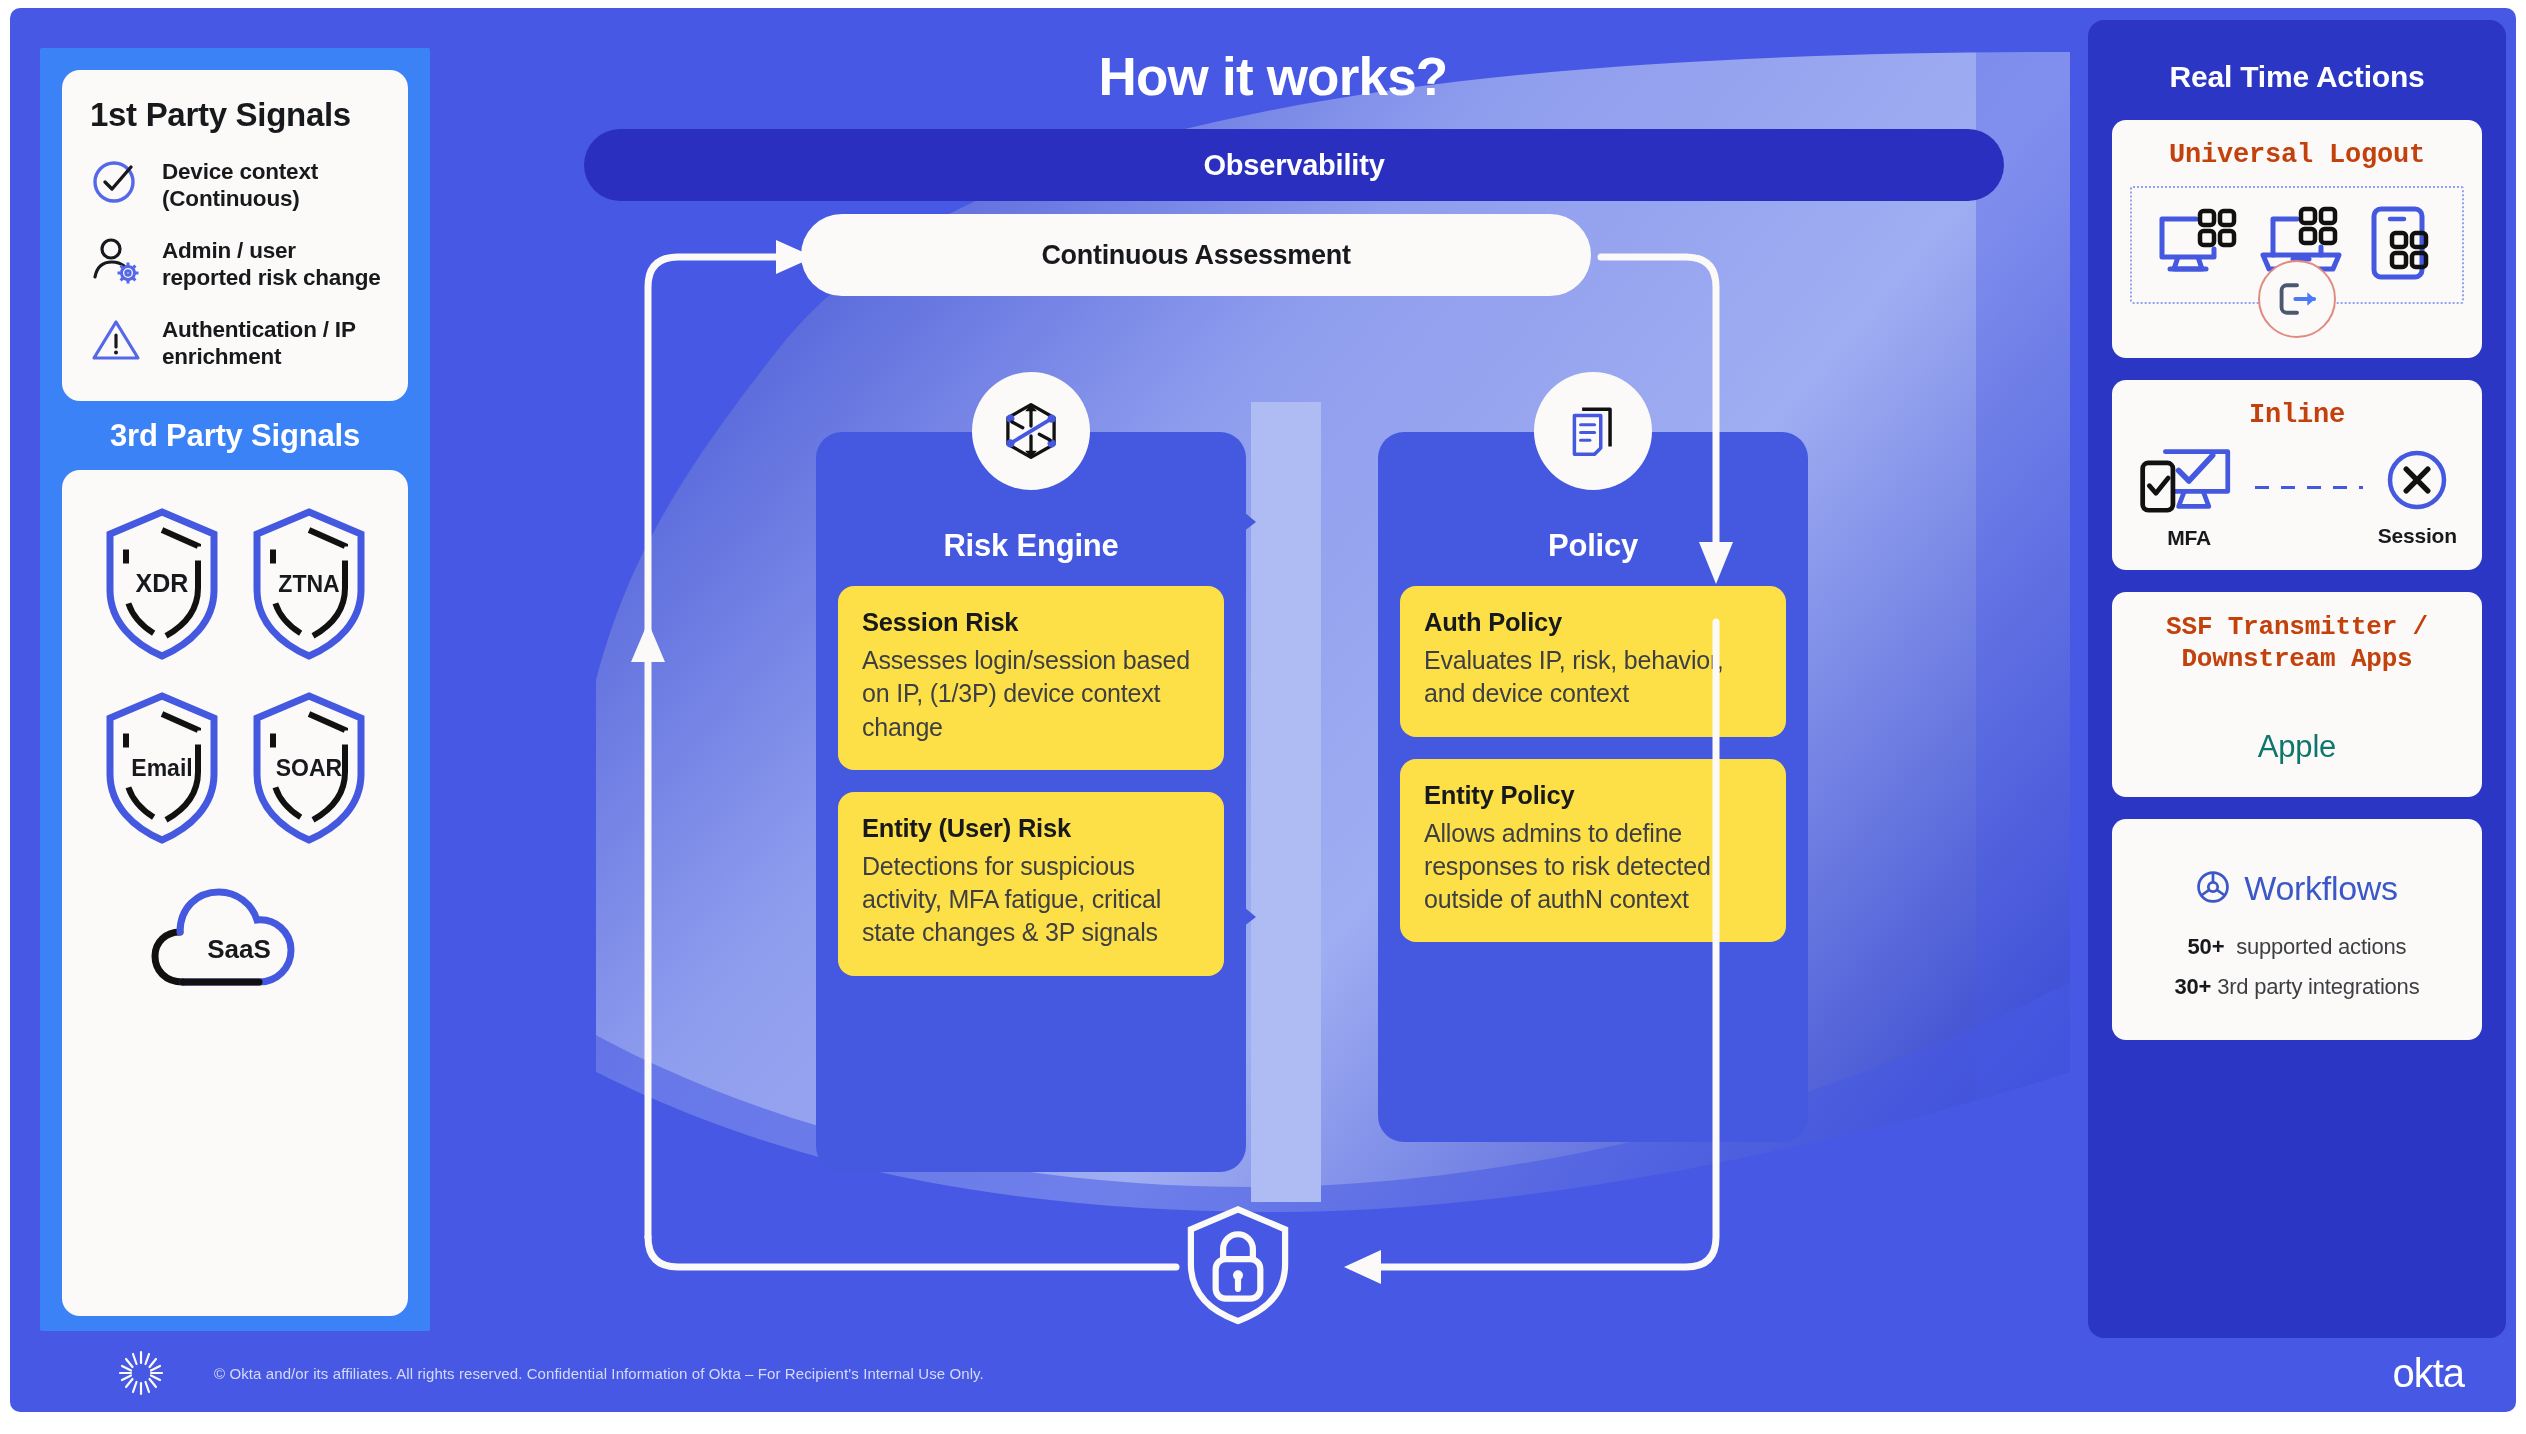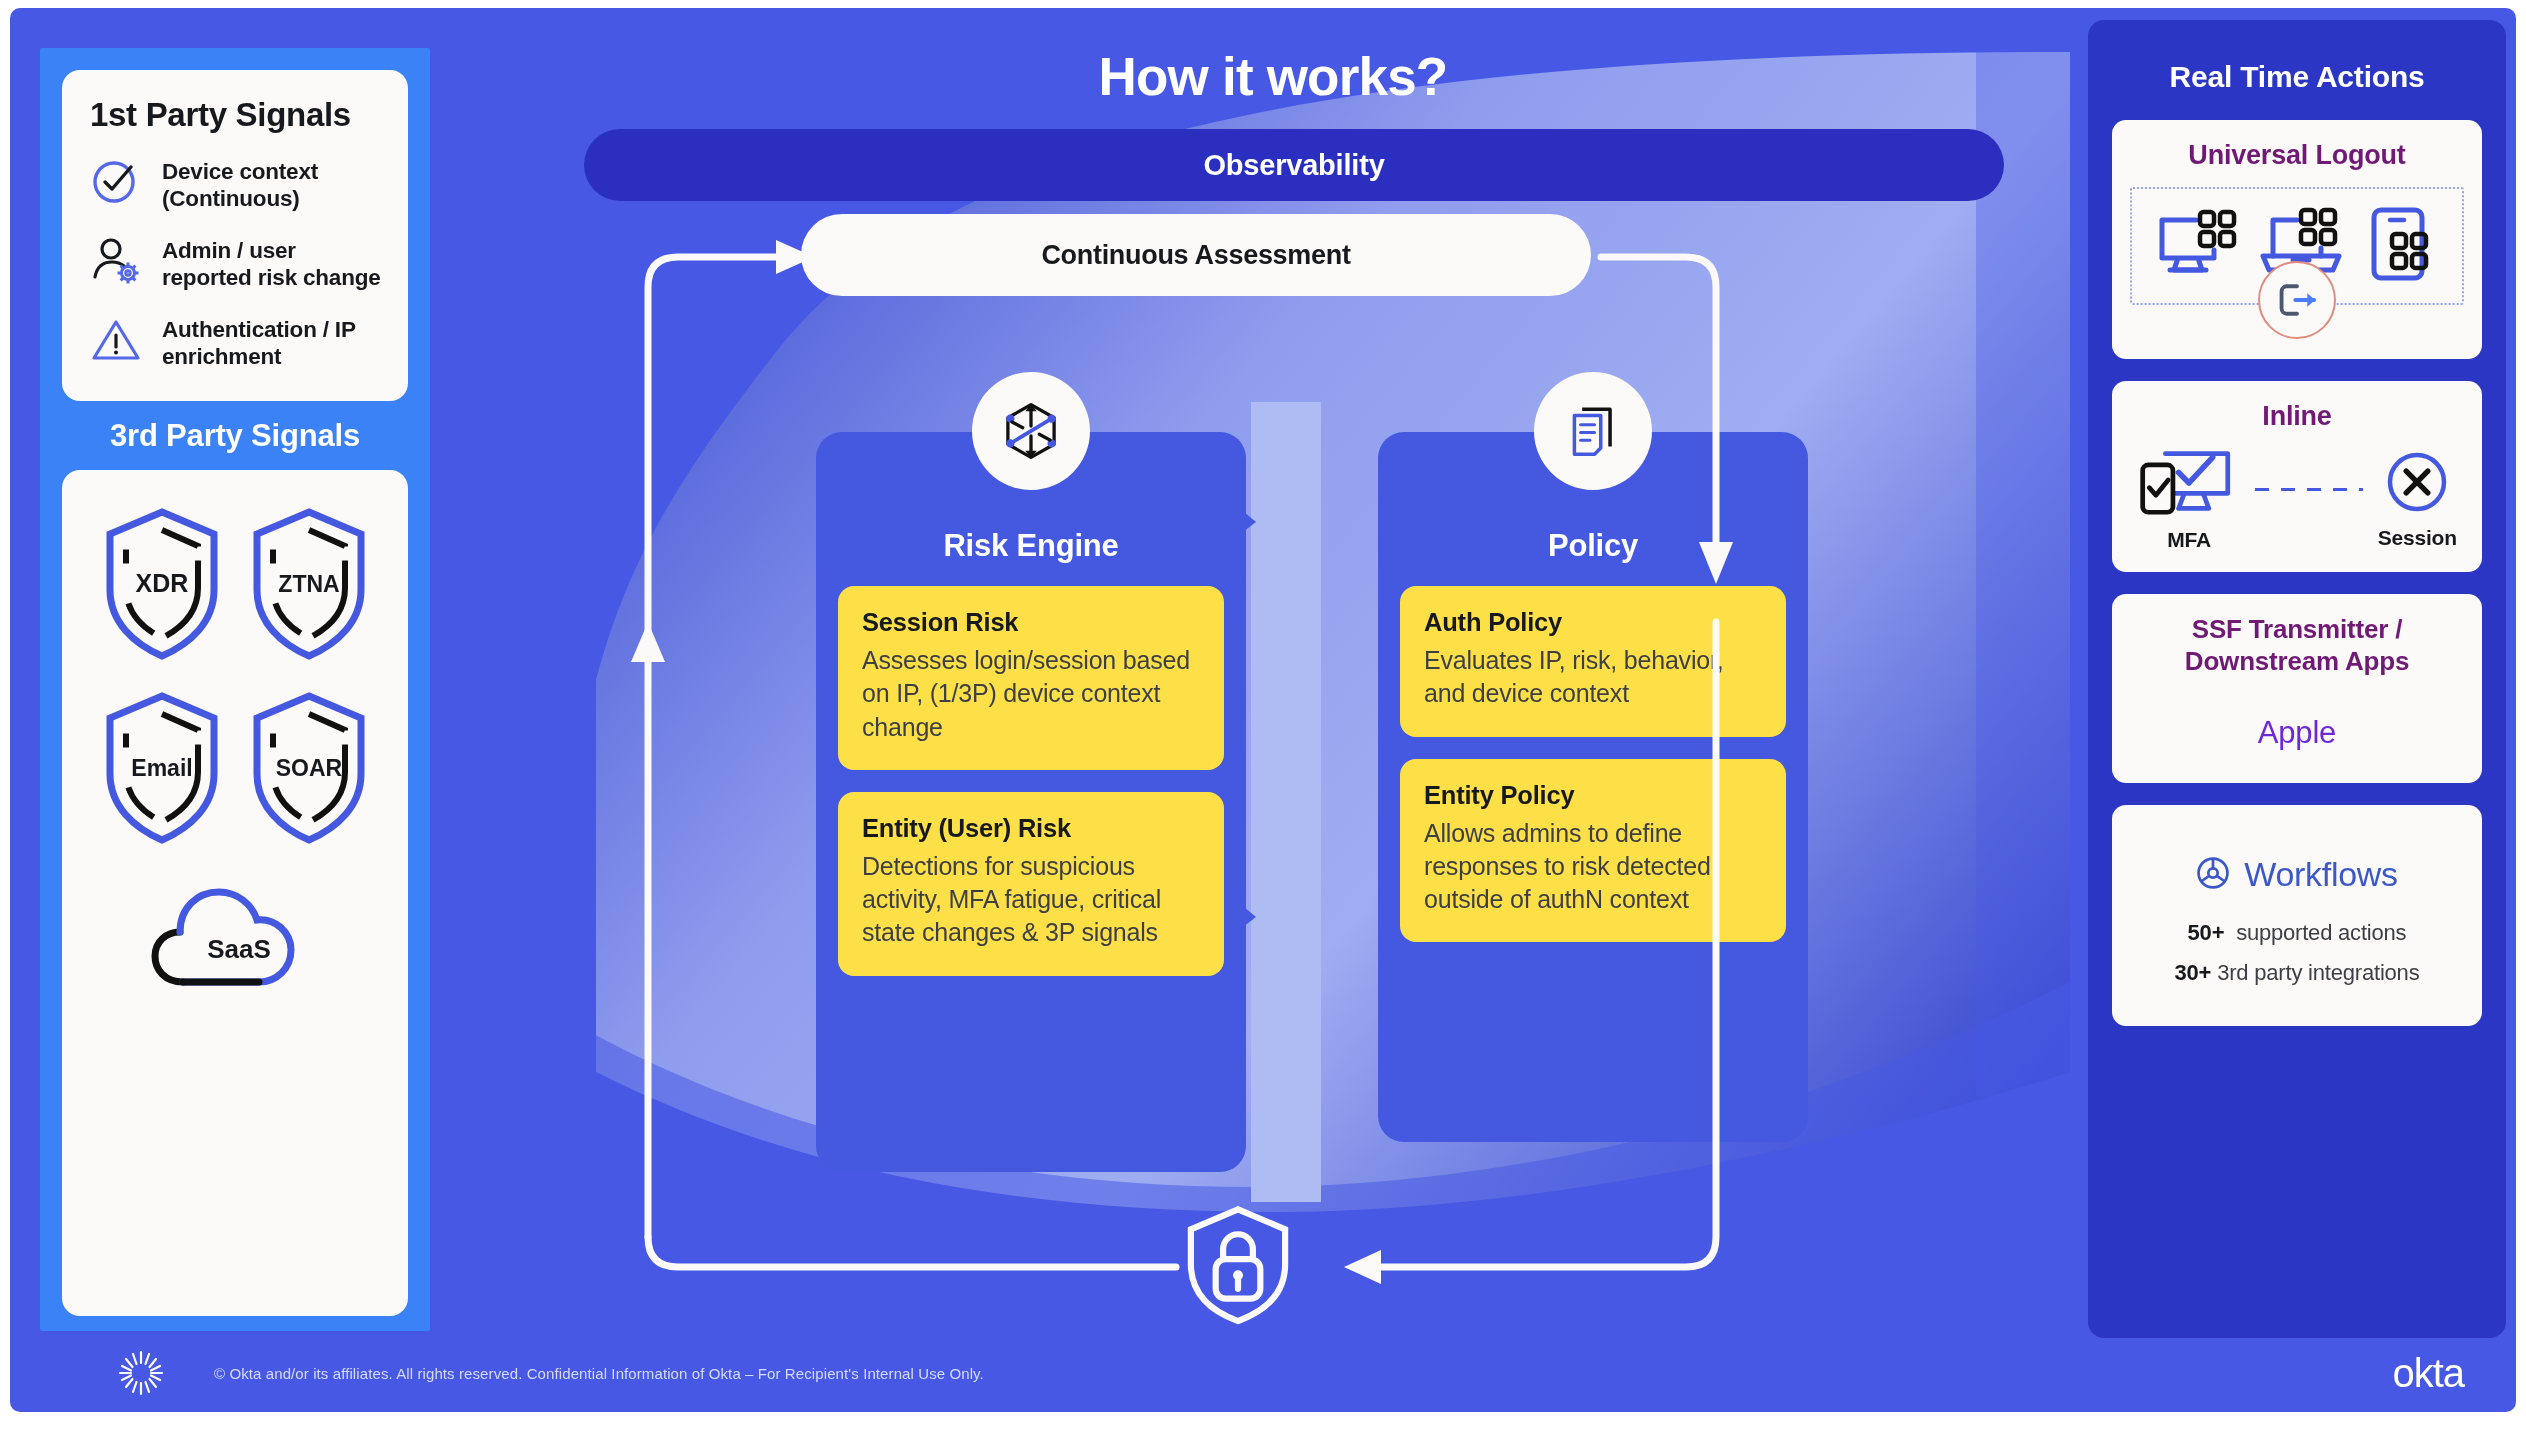--- a/index.html
+++ b/index.html
@@ -184,21 +184,21 @@
     font-size: 30px; font-weight: bold; letter-spacing: -0.2px;
     padding: 40px 0 26px 0;
   }
   .r-card {
     background: #FBFAF8; border-radius: 14px;
     margin: 0 24px 22px 24px;
     padding: 20px 18px;
   }
   .r-h {
     text-align:center; font-size: 27px; font-weight: bold;
-    color: #701a75; letter-spacing: -0.2px;
+    color: #c2410c; letter-spacing: -0.2px; font-family: Liberation Mono, monospace;
   }
   .r-h-sm { font-size: 26px; line-height: 1.22; }
   .dashed-box {
     margin-top: 16px;
     border: 2.5px dotted #8FA4EE;
     border-radius: 3px;
     height: 118px;
     position: relative;
   }
   .ul-icons {
@@ -222,22 +222,22 @@
   .inline-lbl {
     font-size: 21px; font-weight: bold; color: #17191d;
     margin-top: 4px; letter-spacing: -0.2px;
   }
   .dash-conn {
     flex: 0 0 108px; height: 3px;
     background: repeating-linear-gradient(to right, #4459DF 0 14px, transparent 14px 26px);
     margin-top: -18px;
   }
   .apple {
-    text-align:center; font-size: 31px; color: #6d28d9;
-    margin-top: 38px; margin-bottom: 12px; letter-spacing: -0.2px;
+    text-align:center; font-size: 31px; color: #0f766e;
+    margin-top: 54px; margin-bottom: 12px; letter-spacing: -0.2px;
   }
   .wf-head {
     display:flex; align-items:center; justify-content:center; gap: 14px;
     margin: 30px 0 26px 0;
   }
   .wf-name { font-size: 34px; color: #3C58C8; letter-spacing: -0.3px; }
   .wf-line {
     text-align: center; font-size: 22px; color: #3d3f44;
     margin-bottom: 14px; letter-spacing: -0.2px;
   }

